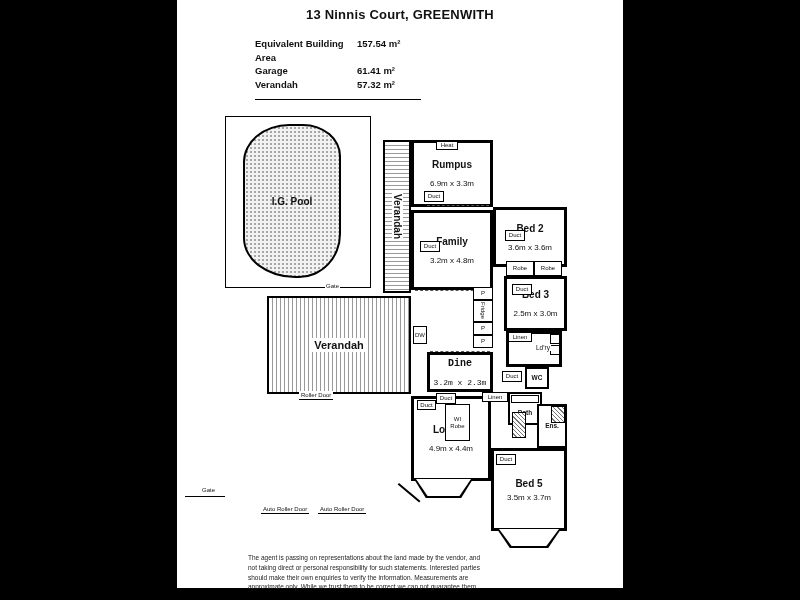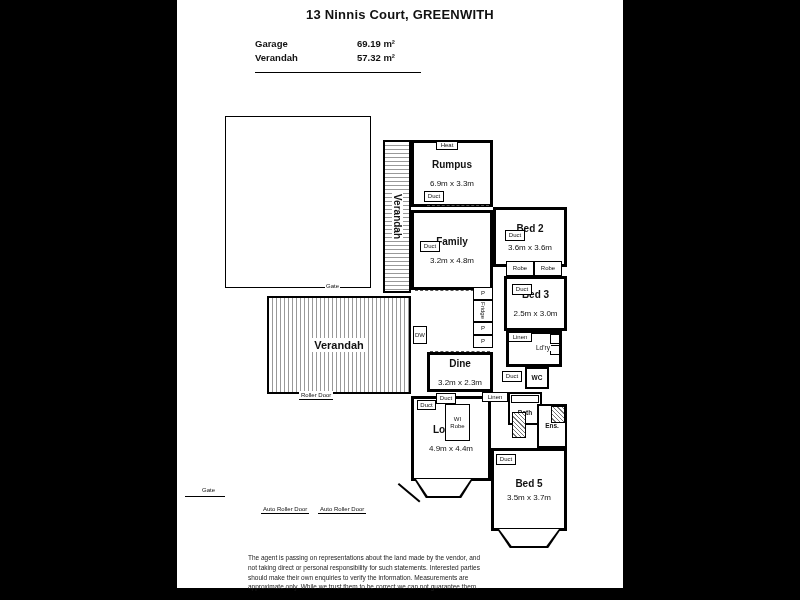--- a/index.html
+++ b/index.html
@@ -60,31 +60,38 @@
 </head>
 <body>
 
 <div class="stage">
   <div class="page">
 
     <div class="title">13 Ninnis Court, GREENWITH</div>
 
     <div class="atable">
       <div class="arow">
+        <span class="al">Equivalent Building Area</span>
+        <span class="av">157.54 m²</span>
+      </div>
+      <div class="arow">
         <span class="al">Garage</span>
-        <span class="av">69.19  m²</span>
+        <span class="av">61.41  m²</span>
       </div>
       <div class="arow">
         <span class="al">Verandah</span>
         <span class="av">57.32  m²</span>
       </div>
       <div class="arule"></div>
     </div>
 
     <div class="pool-fence" style="left:48px; top:116px; width:146px; height:172px;"></div>
+    <div class="pool" style="left:66px; top:124px; width:98px; height:154px;">
+      <span class="rname">I.G. Pool</span>
+    </div>
     <span class="lbl" style="left:148px; top:283px;">Gate</span>
 
     <div class="room ver-h" style="left:206px; top:140px; width:28px; height:153px;">
       <span class="vlabel">Verandah</span>
     </div>
 
     <div class="room" style="left:234px; top:140px; width:82px; height:67px;">
       <span class="rname">Rumpus</span>
       <span class="rdims">6.9m x 3.3m</span>
     </div>
@@ -121,21 +128,21 @@
     <div class="room" style="left:329px; top:331px; width:56px; height:36px;"></div>
     <span class="lbl" style="left:358px; top:344px; font-size:6.5px;">Ld'ry</span>
     <div class="fix" style="left:331px; top:332px; width:24px; height:10px;">Linen</div>
     <div class="fix" style="left:373px; top:334px; width:10px; height:10px;"></div>
     <div class="fix" style="left:373px; top:345px; width:10px; height:10px;"></div>
     <div class="room" style="left:348px; top:367px; width:24px; height:22px; border-width:2px;">
       <span class="rname" style="font-size:6.5px;">WC</span>
     </div>
     <div class="fix" style="left:325px; top:371px; width:20px; height:11px;">Duct</div>
 
-    <div class="room" style="left:250px; top:352px; width:66px; height:40px;">
+    <div class="room" style="left:250px; top:352px; width:66px; height:40px;font-family:Liberation Mono, monospace;">
       <span class="rname">Dine</span>
       <span class="rdims">3.2m x 2.3m</span>
     </div>
     <div class="fix" style="left:259px; top:393px; width:20px; height:11px;">Duct</div>
 
     <div class="room ver-v" style="left:90px; top:296px; width:144px; height:98px;">
       <span class="rname" style="font-size:11px;">Verandah</span>
     </div>
 
     <div class="door-lbl" style="left:122px; top:391px;">Roller Door</div>

